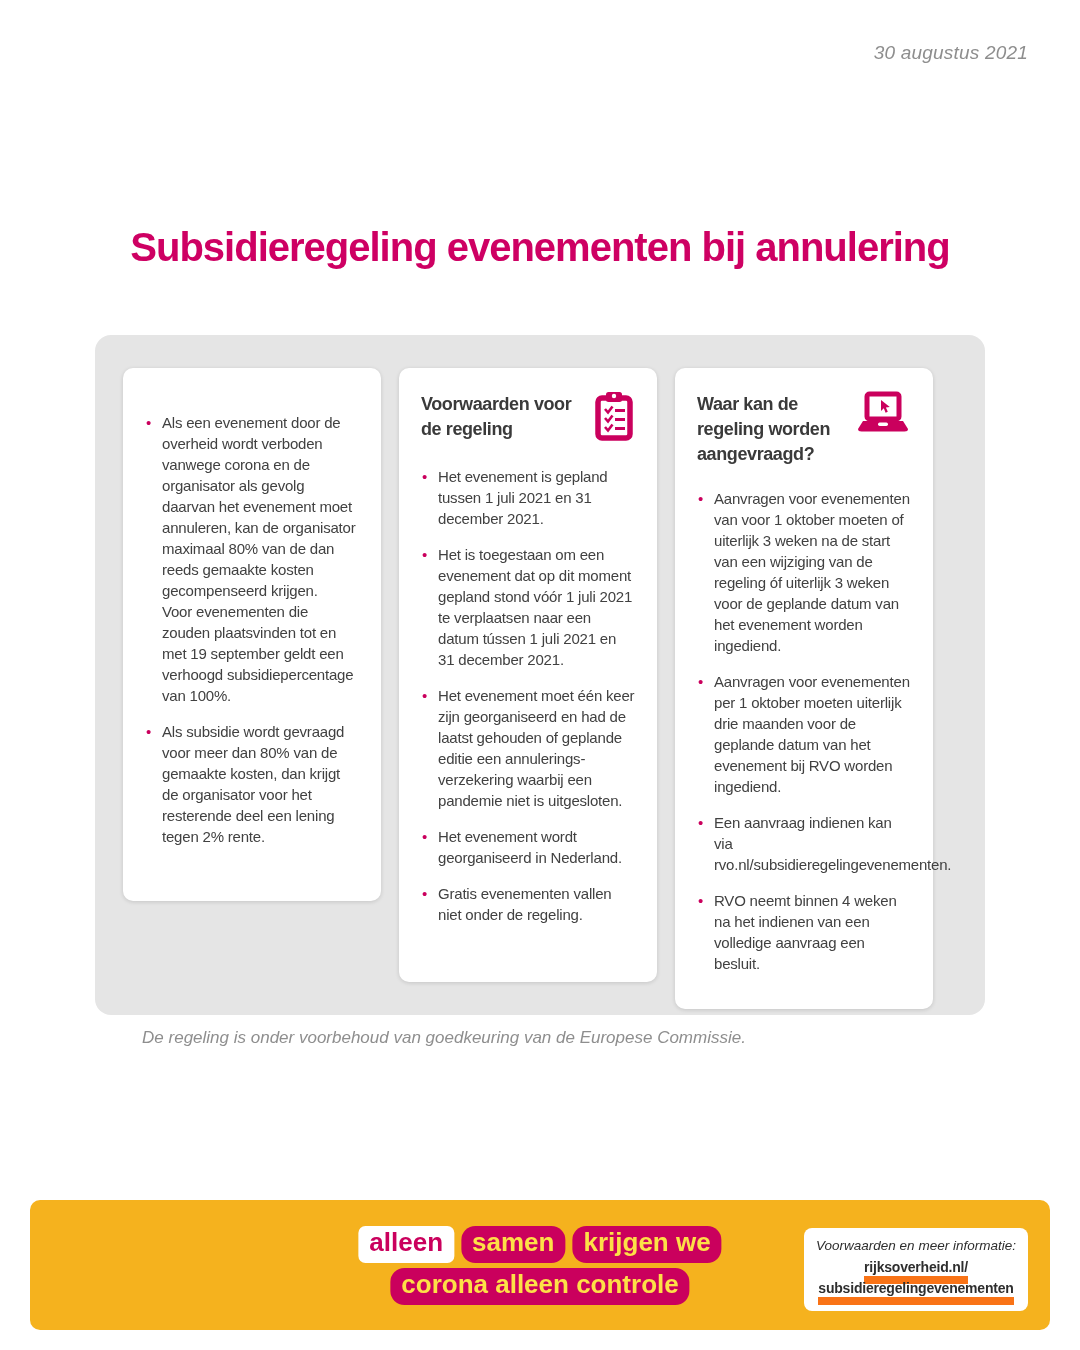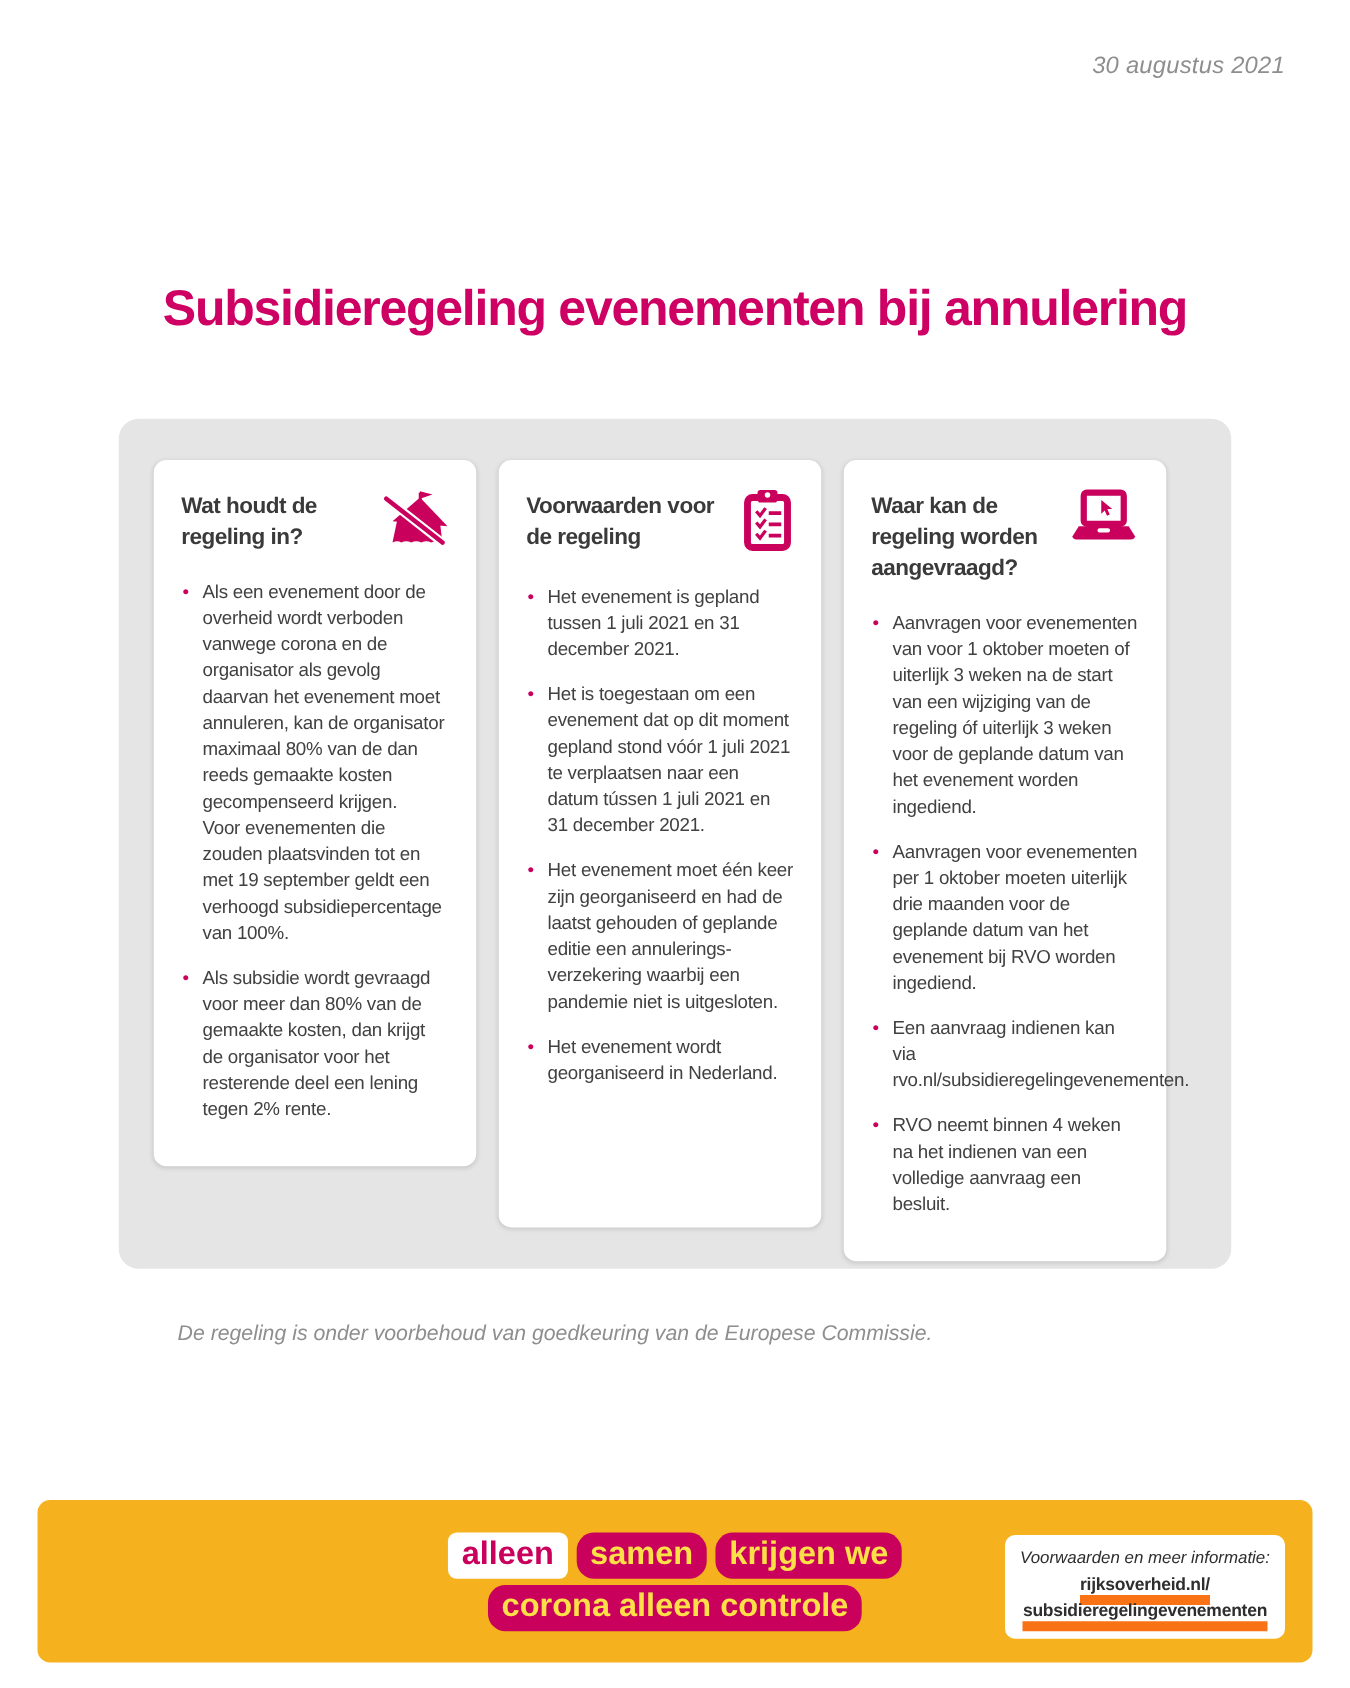--- a/index.html
+++ b/index.html
@@ -38,21 +38,21 @@
   .card-bullets li{
     position:relative;padding-left:17px;margin-bottom:15px;
     font-size:15px;line-height:1.4;color:#414141;letter-spacing:-.2px;
   }
   .card-bullets li::before{
     content:"\2022";position:absolute;left:1px;top:0;color:#ca005d;font-size:15px;
   }
   .card-bullets li span{white-space:pre-line;}
   
   .disclaimer{
-    position:absolute;top:1057px;left:0;width:888px;text-align:center;
+    position:absolute;top:1028px;left:0;width:888px;text-align:center;
     font-size:17px;font-style:italic;color:#8e8e8e;
   }
   
   .banner{
     position:absolute;left:30px;top:1200px;width:1020px;height:130px;
     background:#f5b21e;border-radius:10px;
   }
   .slogan{
     position:absolute;left:50%;top:26px;transform:translateX(-50%);
     display:flex;flex-direction:column;align-items:center;gap:5px;
@@ -76,35 +76,20 @@
 </head>
 <body>
 
 <div class="date">30 augustus 2021</div>
 
 <h1 class="title">Subsidieregeling evenementen bij annulering</h1>
 
 <div class="panel"></div>
 
 <section class="card card1">
-  <div class="card-head">
-    <div class="card-title">Wat houdt de regeling in?</div>
-    <span class="card-icon">
-      <svg width="54" height="48" viewBox="0 0 54 48">
-        <g fill="#ca005d">
-          <rect x="30" y="4" width="2.4" height="10"></rect>
-          <polygon points="31,3 41,5.5 31,9"></polygon>
-          <polygon points="31,8 9,27 53,31"></polygon>
-          <path d="M13 25 L9 44 Q13 42 16 44 Q20 42 24 44 Q28 42 32 44 Q36 42 40 44 Q44 42 49 45 L47 28 Z"></path>
-        </g>
-        <line x1="3" y1="8" x2="50" y2="45" stroke="#ffffff" stroke-width="7" stroke-linecap="round"></line>
-        <line x1="4" y1="9" x2="49" y2="44" stroke="#ca005d" stroke-width="3.6" stroke-linecap="round"></line>
-      </svg>
-    </span>
-  </div>
   <ul class="card-bullets">
     <li><span>Als een evenement door de overheid wordt verboden vanwege corona en de organisator als gevolg daarvan het evenement moet annuleren, kan de organisator maximaal 80% van de dan reeds gemaakte kosten gecompenseerd krijgen.
 Voor evenementen die zouden plaatsvinden tot en met 19 september geldt een verhoogd subsidiepercentage van 100%.</span></li>
     <li><span>Als subsidie wordt gevraagd voor meer dan 80% van de gemaakte kosten, dan krijgt de organisator voor het resterende deel een lening tegen 2% rente.</span></li>
   </ul>
 </section>
 
 <section class="card card2">
   <div class="card-head">
     <div class="card-title">Voorwaarden voor de regeling</div>
@@ -124,20 +109,21 @@
           <rect x="22" y="37" width="10" height="3"></rect>
         </g>
       </svg>
     </span>
   </div>
   <ul class="card-bullets">
     <li><span>Het evenement is gepland tussen 1 juli 2021 en 31 december 2021.</span></li>
     <li><span>Het is toegestaan om een evenement dat op dit moment gepland stond vóór 1 juli 2021 te verplaatsen naar een datum tússen 1 juli 2021 en 31 december 2021.</span></li>
     <li><span>Het evenement moet één keer zijn georganiseerd en had de laatst gehouden of geplande editie een annulerings-verzekering waarbij een pandemie niet is uitgesloten.</span></li>
     <li><span>Het evenement wordt georganiseerd in Nederland.</span></li>
+    <li><span>Gratis evenementen vallen niet onder de regeling.</span></li>
   </ul>
 </section>
 
 <section class="card card3">
   <div class="card-head">
     <div class="card-title">Waar kan de regeling worden aangevraagd?</div>
     <span class="card-icon">
       <svg width="56" height="44" viewBox="0 0 56 44">
         <rect x="12" y="4" width="32" height="25" rx="2.5" fill="none" stroke="#ca005d" stroke-width="5"></rect>
         <path d="M26 10 l0 11 2.8 -2.7 1.8 4.4 2.2 -1 -1.9 -4.3 3.9 -0.3 Z" fill="#ca005d"></path>

